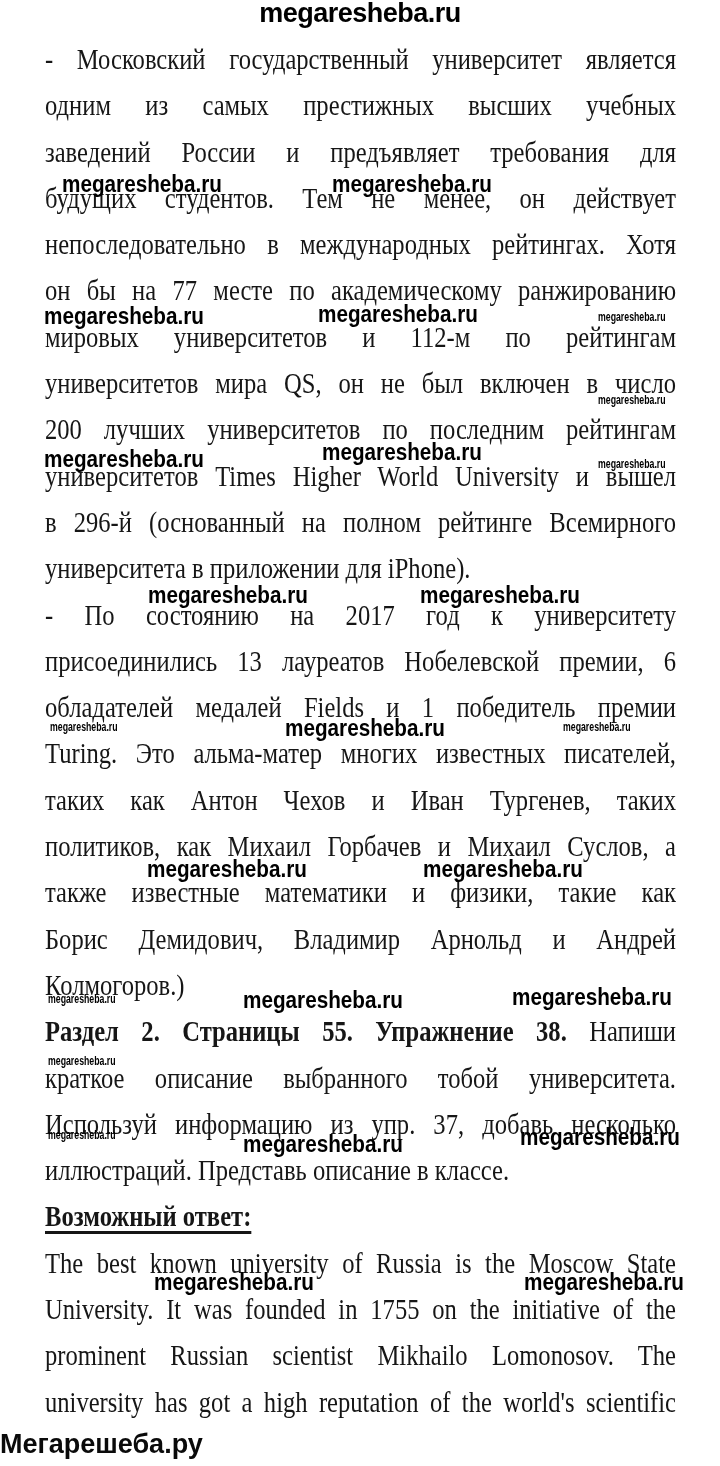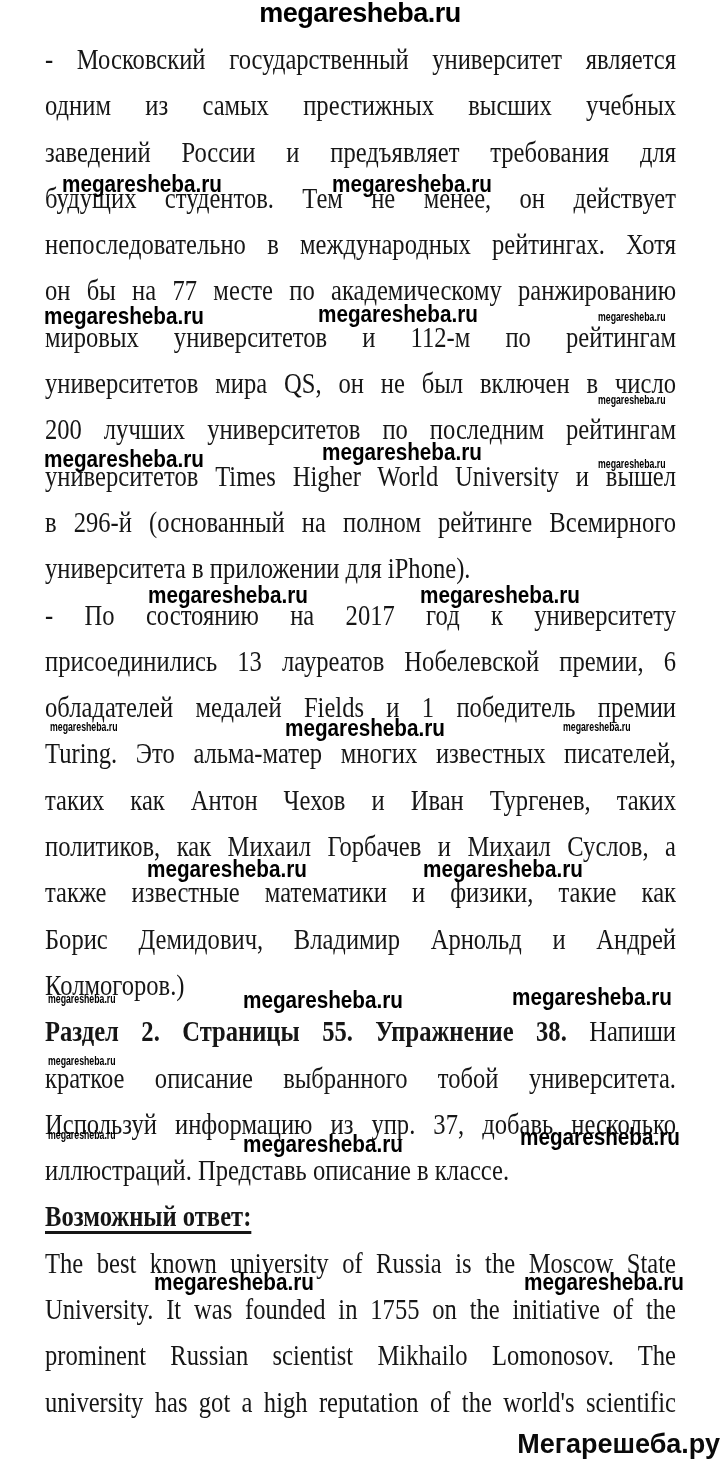--- a/index.html
+++ b/index.html
@@ -42,21 +42,21 @@
     position:absolute;top:0;left:0;right:0;
     text-align:center;
     font-family:"Liberation Sans","DejaVu Sans",sans-serif;
     font-weight:bold;
     font-size:27px;line-height:1;
     letter-spacing:-0.5px;
     color:#000;
   }
   .footer-brand{
     position:absolute;top:1431px;left:0;right:0;
-    text-align:right;
+    text-align:left;
     font-family:"Liberation Sans","DejaVu Sans",sans-serif;
     font-weight:bold;
     font-size:27px;line-height:1;
     color:#0a0a0a;
   }
 </style>
 </head>
 <body>
 
 <div class="header-wm">megaresheba.ru</div>

